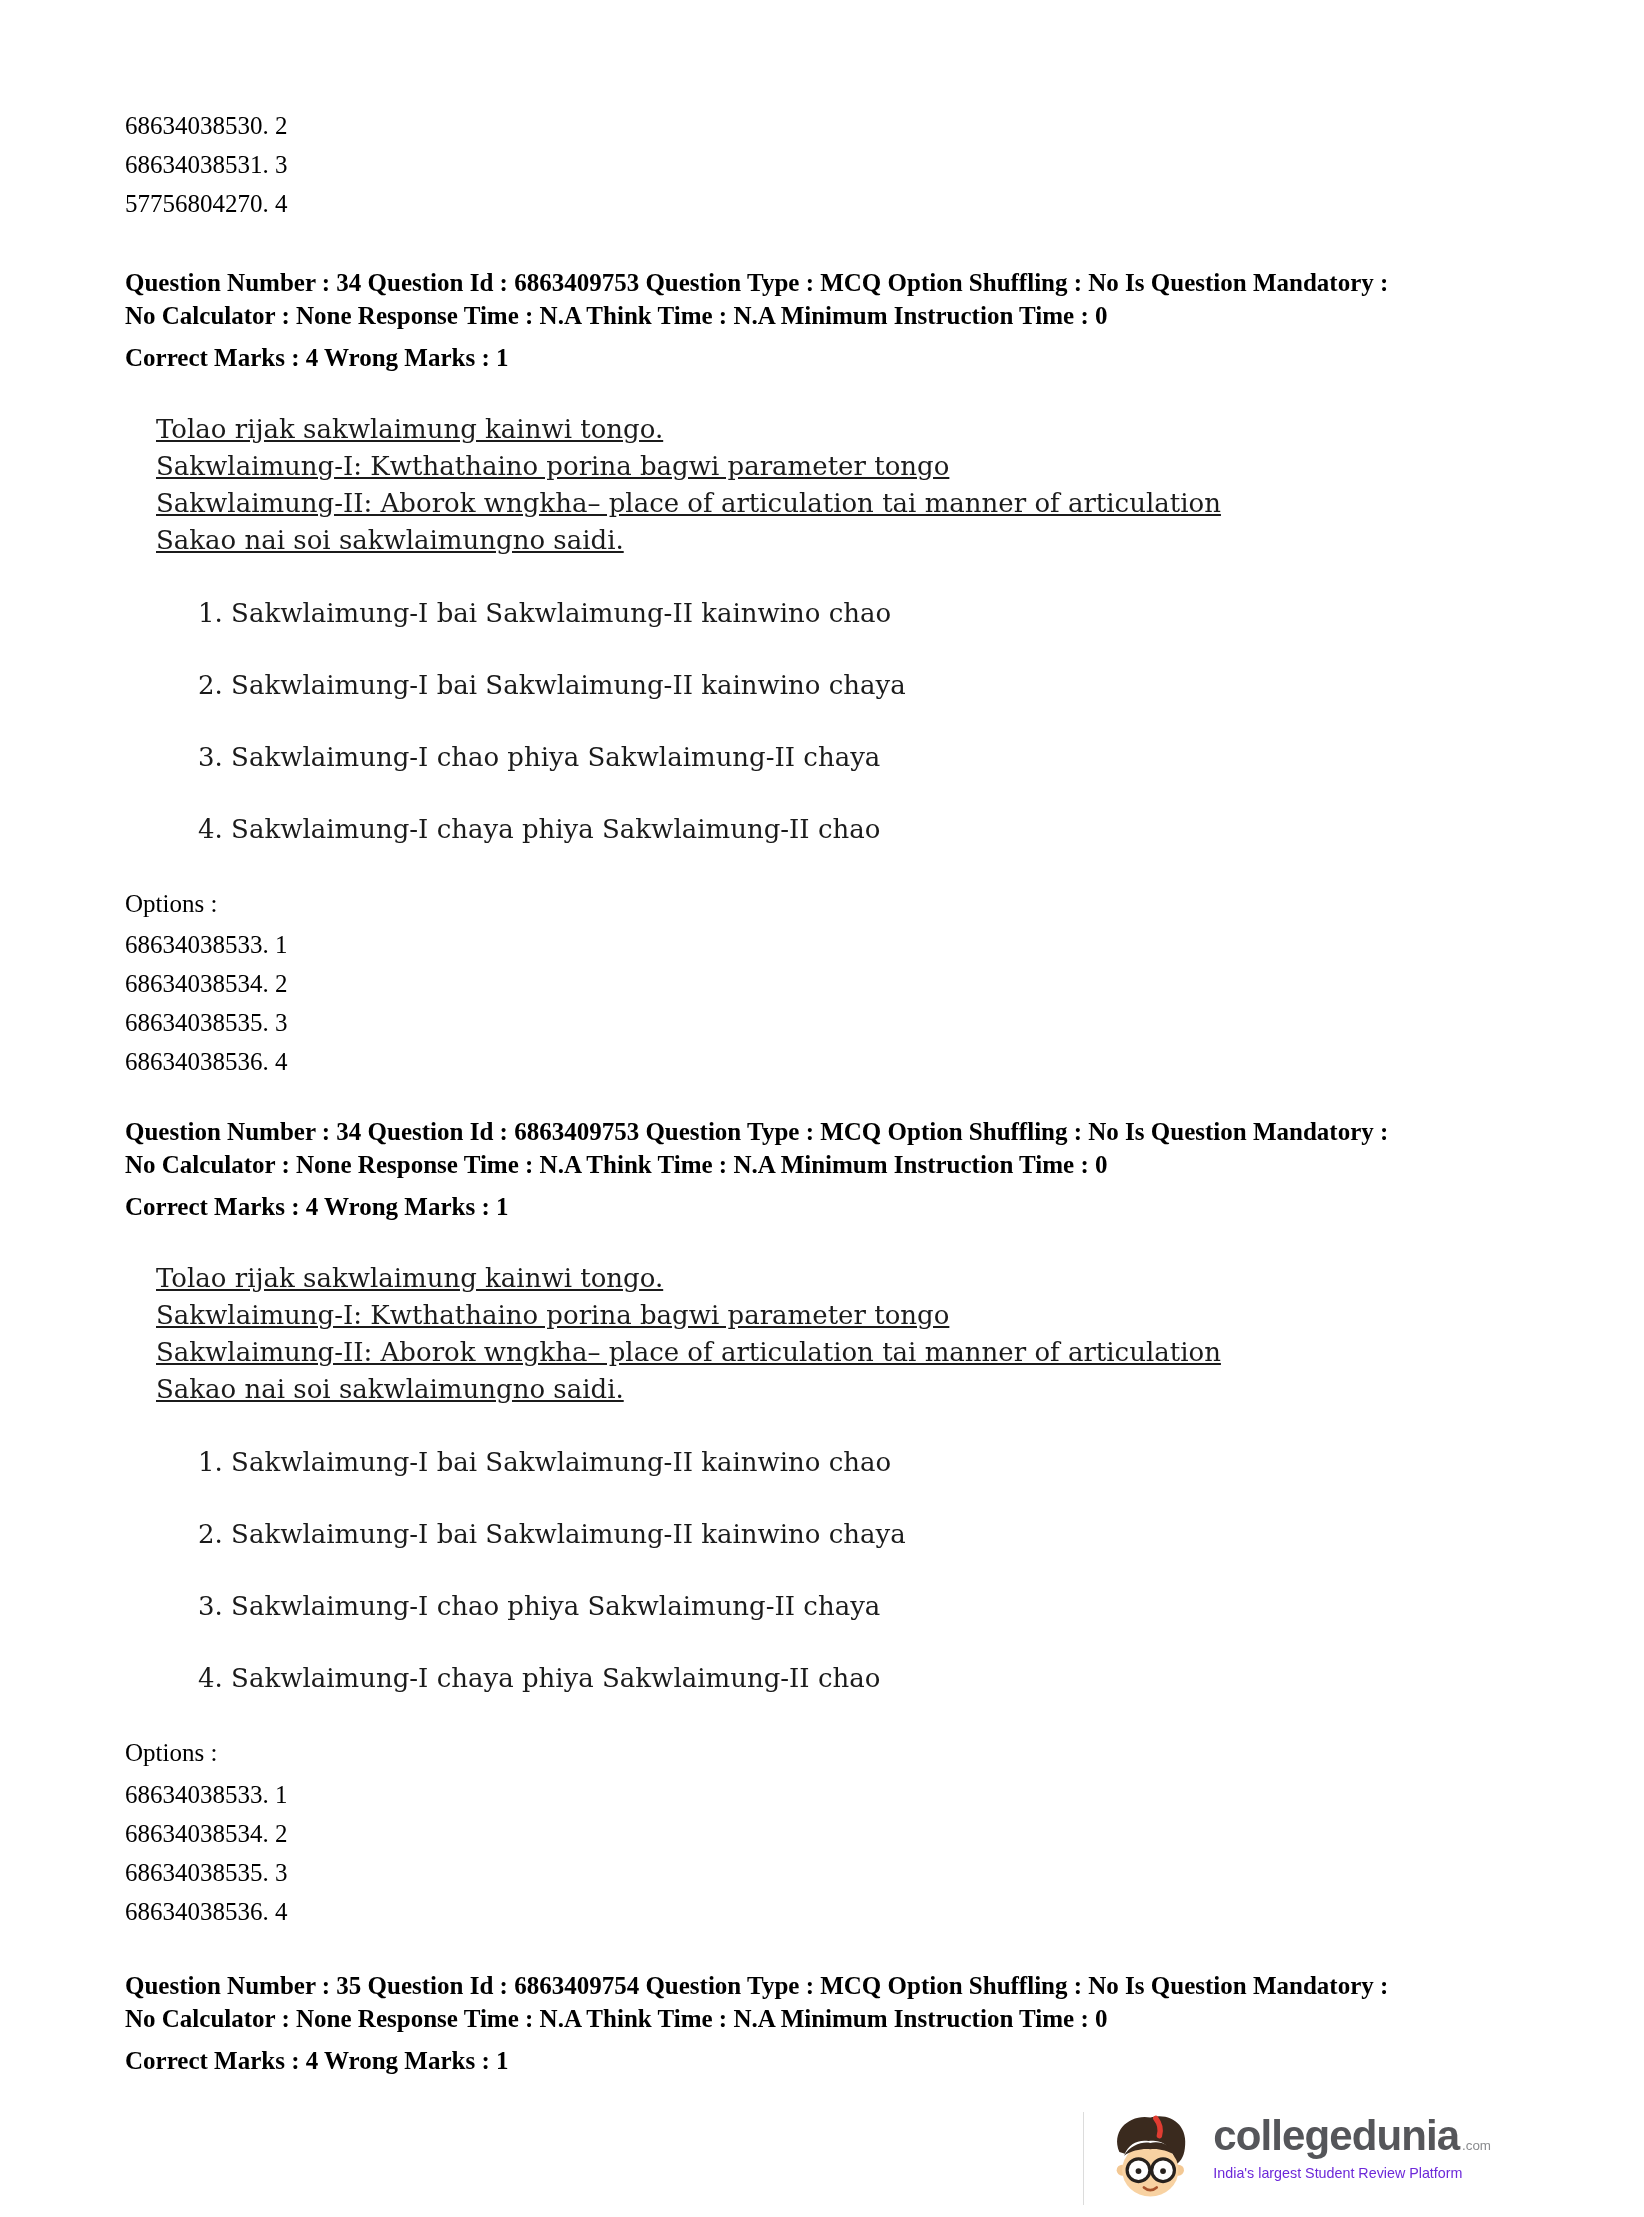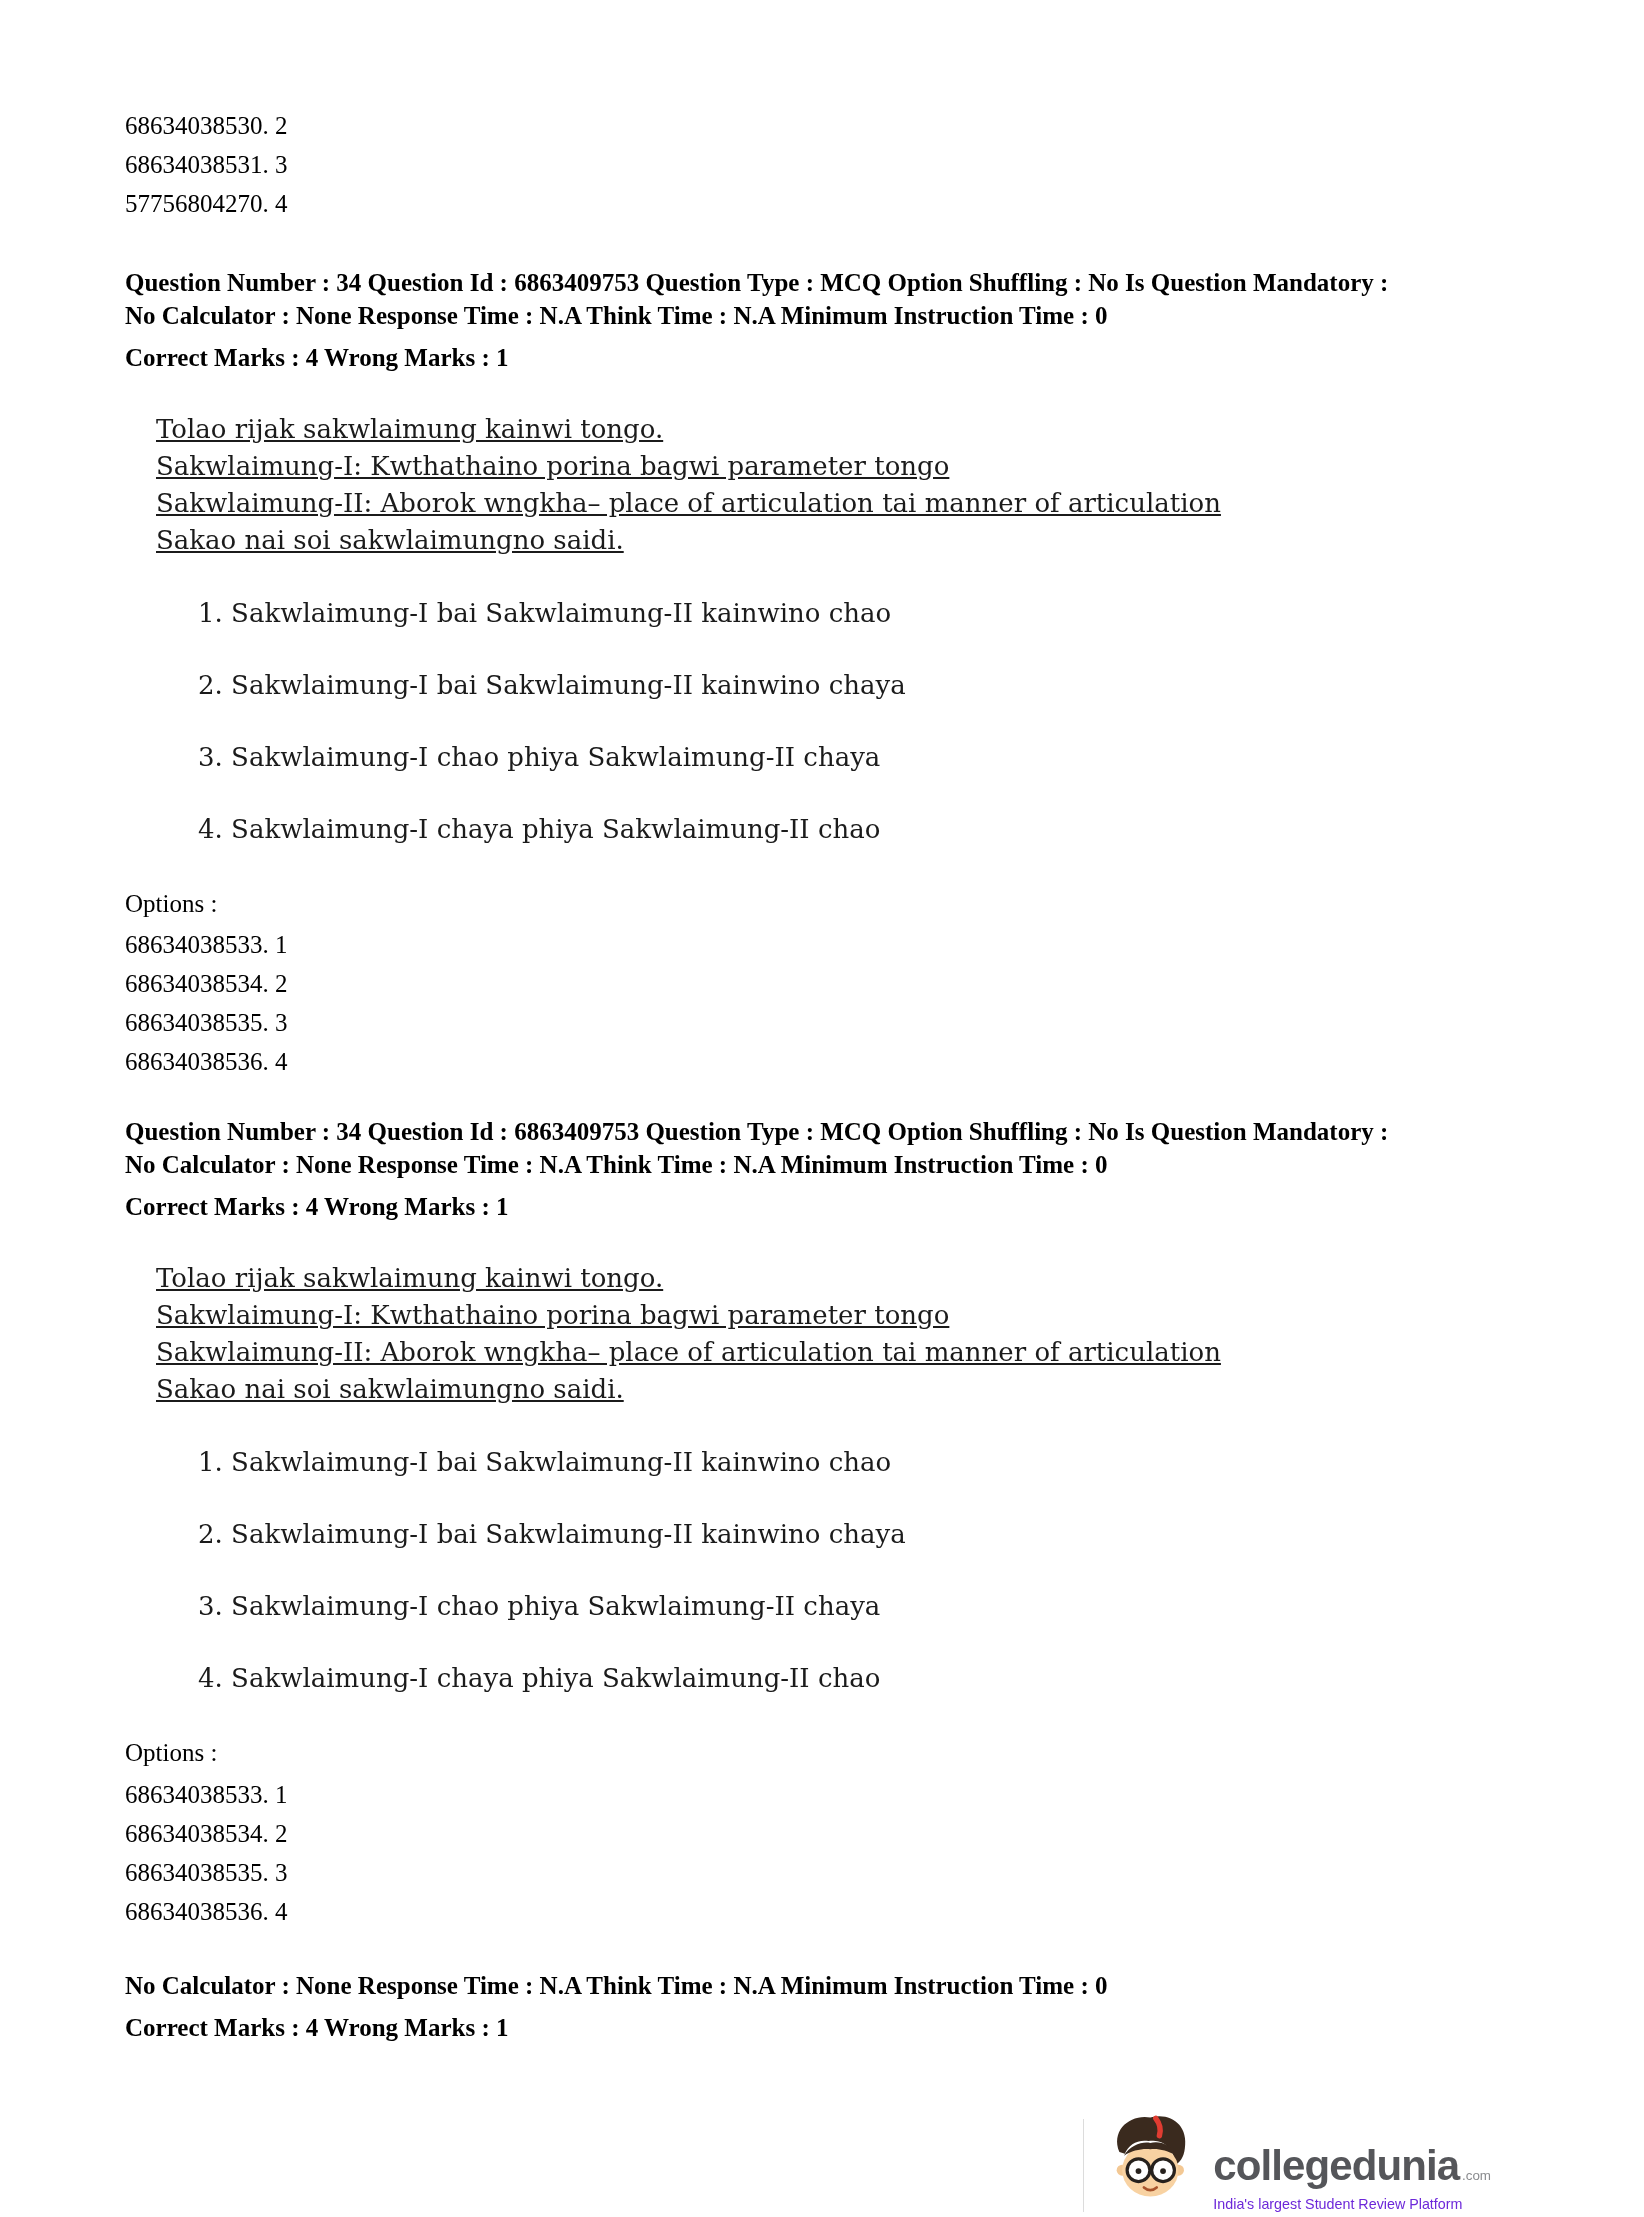--- a/index.html
+++ b/index.html
@@ -56,21 +56,21 @@
     line-height: 33px;
   }
   .answer-ids { margin-top: 5.4px; font-size: 25px; line-height: 39px; }
 
   
   .logo {
     position: absolute;
     right: 9px;
     bottom: 5.4px;
     display: flex;
-    align-items: flex-end;
+    align-items: flex-start;
     gap: 18px;
   }
   .logo-divider {
     width: 1.8px;
     height: 93px;
     background: #dcdcdc;
   }
   .logo-mascot { width: 93px; height: 100px; }
   .logo-textwrap { display: flex; flex-direction: column; justify-content: center; }
   .logo-nameline { display: flex; align-items: baseline; }
@@ -156,20 +156,21 @@
       <div class="answer-ids">
         <div class="opt-id">68634038533. 1</div>
         <div class="opt-id">68634038534. 2</div>
         <div class="opt-id">68634038535. 3</div>
         <div class="opt-id">68634038536. 4</div>
       </div>
     </section>
 
     <section class="qsection" style="margin-top:38px;">
       <div class="qheader">
+        <div>Question Number : 35 Question Id : 6863409754 Question Type : MCQ Option Shuffling : No Is Question Mandatory :</div>
         <div>No Calculator : None Response Time : N.A Think Time : N.A Minimum Instruction Time : 0</div>
         <div class="marks">Correct Marks : 4 Wrong Marks : 1</div>
       </div>
     </section>
 
   </div>
 
   <div class="logo">
     <div class="logo-divider"></div>
     <svg class="logo-mascot" viewBox="0 0 100 110" aria-hidden="true">

